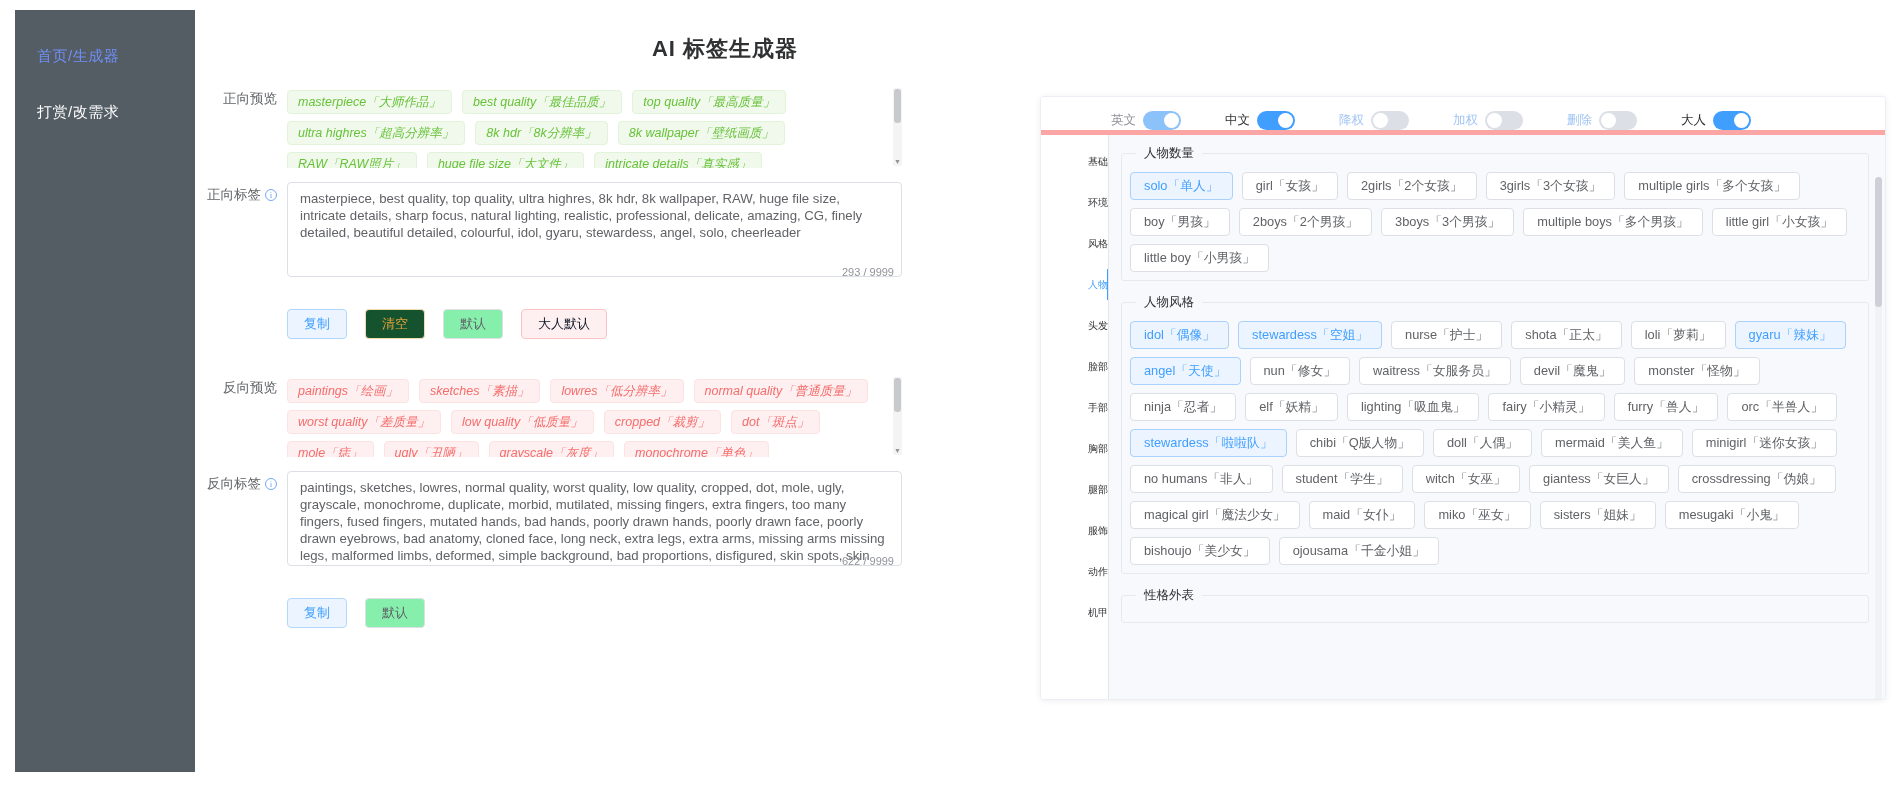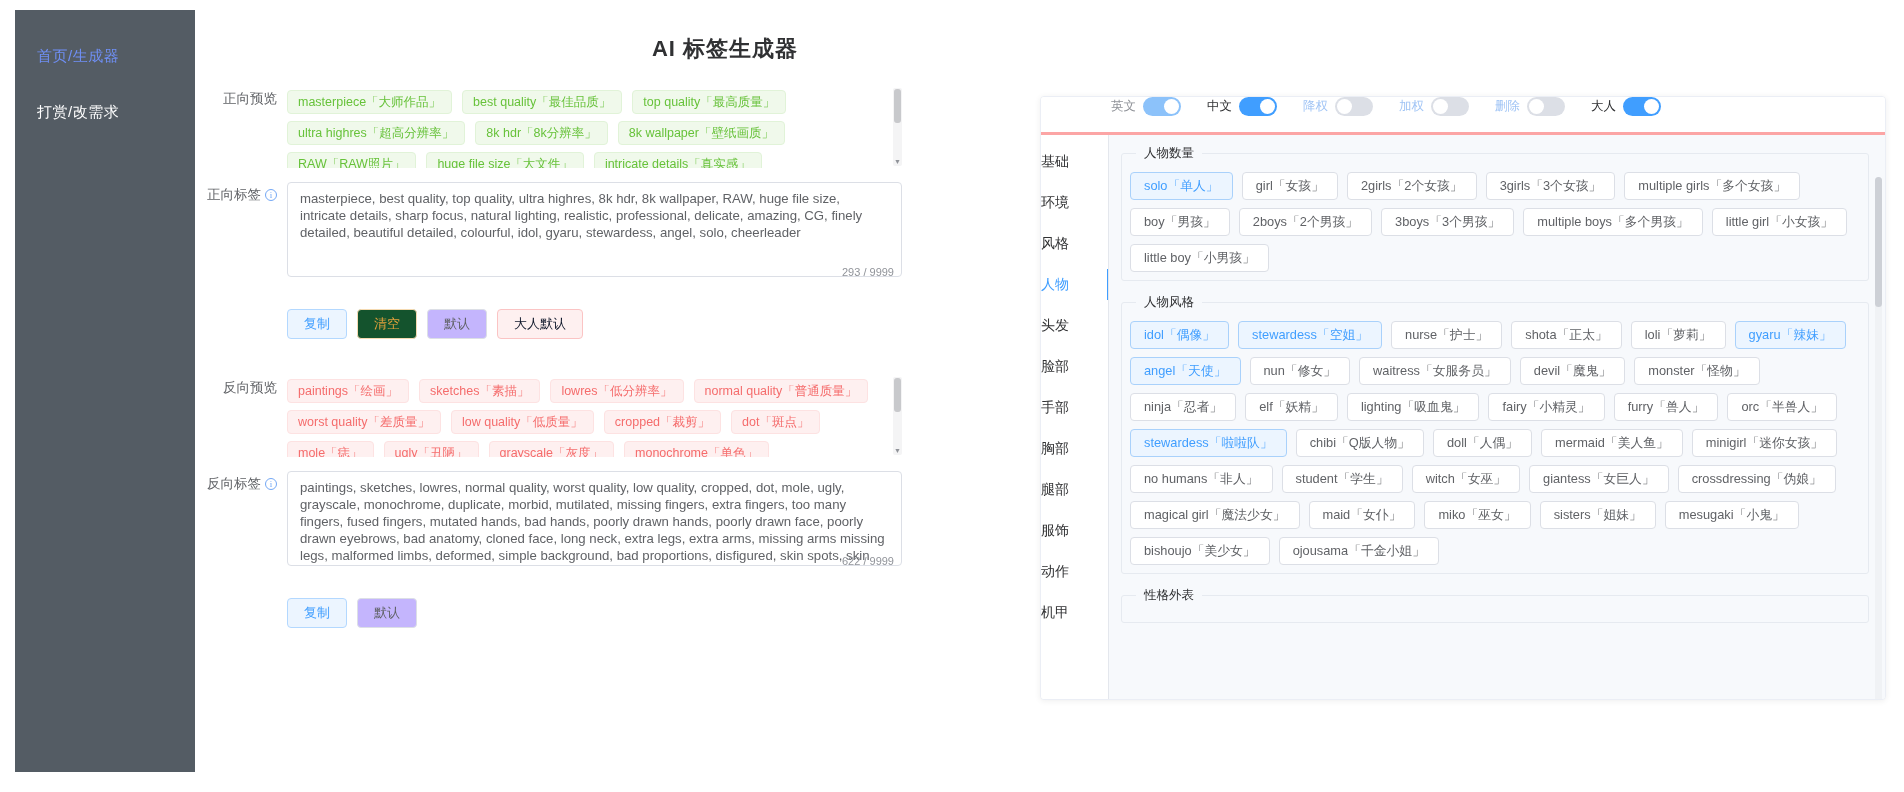--- a/index.html
+++ b/index.html
@@ -92,20 +92,21 @@
     font-family: "Liberation Serif", serif;
   }
   .field-wrap { position: relative; width: 615px; }
 
   
   .tag-preview {
     position: relative;
     height: 82px;
     overflow: hidden;
     padding: 4px 14px 16px 0;
+    font-style: italic;
   }
   .tag-rows {
     display: flex;
     flex-wrap: wrap;
     gap: 7px 10px;
     align-content: flex-start;
   }
   .ptag {
     display: inline-flex;
     align-items: center;
@@ -170,56 +171,56 @@
   textarea.ta.neg-ta { height: 95px; }
   .char-count {
     position: absolute;
     right: 8px; bottom: 3px;
     font-size: 11px;
     color: #909399;
     background: transparent;
   }
 
   
-  .btn-row { display: flex; gap: 10px; margin: 14px 0 22px 0; border-radius: 15px; }
+  .btn-row { display: flex; gap: 18px; margin: 14px 0 22px 0; border-radius: 15px; }
   .btn {
     height: 30px;
     padding: 0 16px;
     border-radius: 4px;
     font-size: 13px;
     line-height: 28px;
     cursor: pointer;
     border: 1px solid transparent;
     white-space: nowrap;
   }
   .btn.primary { background: #ecf5ff; border-color: #b3d8ff; color: #409eff; }
   .btn.warning { background: #14532d; border-color: #f5dab1; color: #e6a23c; }
-  .btn.plain   { background: #c4b5fd; border-color: #dcdfe6; color: #606266; }
+  .btn.plain   { background: #86efac; border-color: #dcdfe6; color: #606266; }
   .btn.danger  { background: #fef0f0; border-color: #fbc4c4; color: #0f172a; }
 
   
   .right-panel {
     position: absolute;
     left: 1040px; top: 96px;
     width: 846px; height: 604px;
     background: #ffffff;
     border: 1px solid #ebeef5;
     border-radius: 4px;
     box-shadow: 0 1px 6px rgba(0,0,0,0.07);
     display: flex;
     flex-direction: column;
     overflow: hidden;
   }
   .switch-bar {
     height: 38px;
     display: flex;
-    align-items: flex-start;
+    align-items: flex-end;
     padding-left: 70px;
-    gap: 26px;
-    border-bottom: 3px solid #fca5a5;
+    gap: 44px;
+    border-bottom: 5px solid #fca5a5;
     background: #fff;
   }
   .sw-item { display: flex; align-items: center; gap: 7px; }
   .sw-label { font-size: 12.5px; white-space: nowrap; }
   .sw-label.on-dark { color: #303133; }
   .sw-label.off { color: #a0c4f5; }
   .sw-label.gray { color: #909399; }
   .switch {
     width: 38px; height: 19px;
     border-radius: 10px;
@@ -245,22 +246,22 @@
     width: 68px;
     min-width: 68px;
     border-right: 1px solid #e4e7ed;
     background: #fff;
     padding-top: 6px;
     overflow: hidden;
   }
   .cat-item {
     height: 41px;
     line-height: 41px;
-    text-align: left;
-    font-size: 14px;
+    text-align: right;
+    font-size: 10px;
     color: #303133;
     cursor: pointer;
     position: relative;
   }
   .cat-item.active { color: #409eff; }
   .cat-item.active::after {
     content: "";
     position: absolute;
     right: -1px; top: 5px;
     width: 2px; height: 31px;

